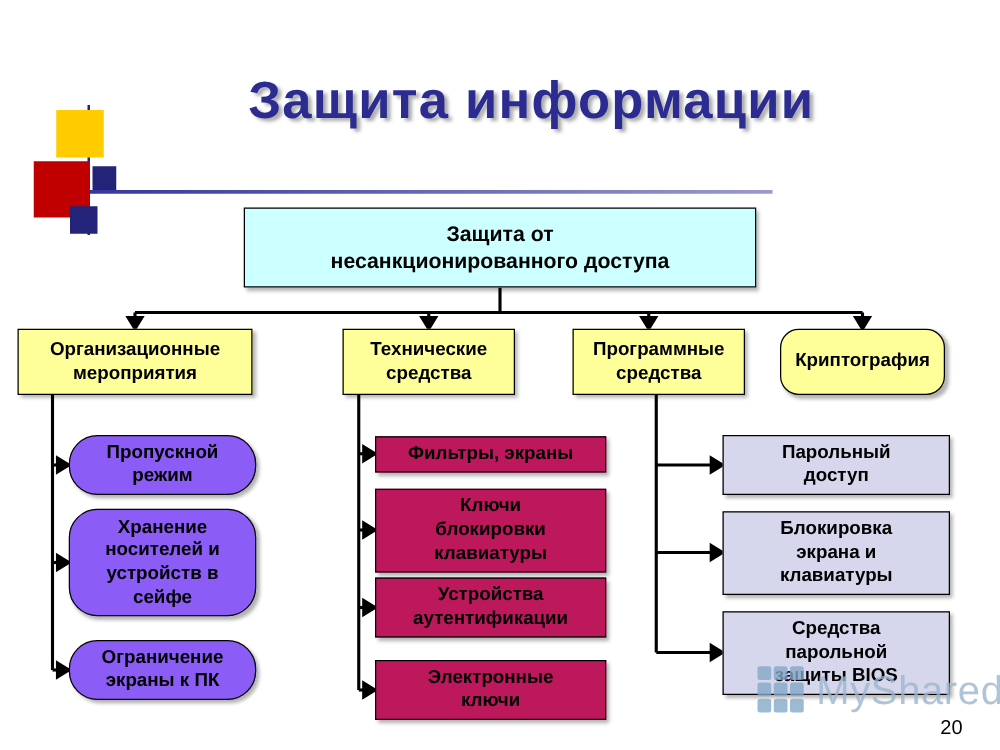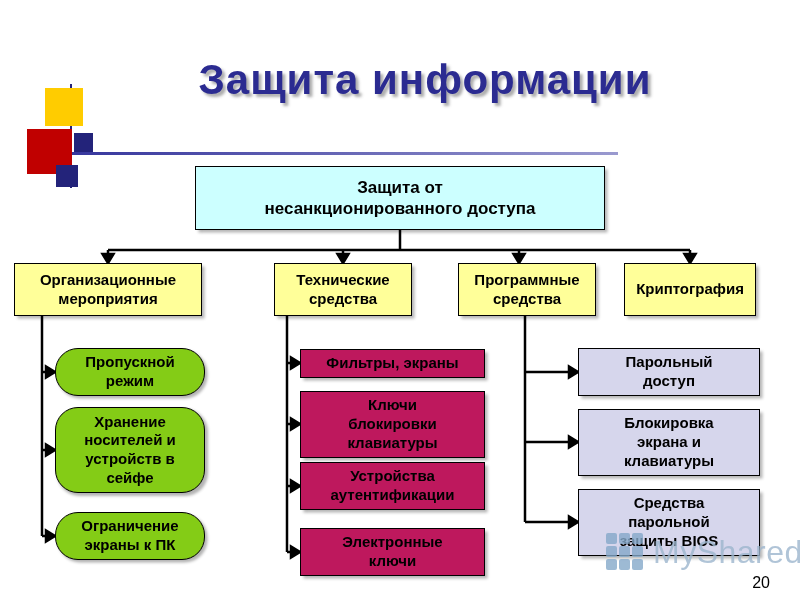--- a/index.html
+++ b/index.html
@@ -15,27 +15,27 @@
   .connectors{position:absolute;left:0;top:0;z-index:1;}
   .box{
     position:absolute;z-index:2;box-sizing:border-box;
     display:flex;align-items:center;justify-content:center;text-align:center;
     font-weight:bold;color:#000;border:1px solid #000;
     white-space:pre-line;line-height:1.25;font-size:15px;padding:13px;
     box-shadow:2.5px 2.5px 3px rgba(0,0,0,0.3);
   }
   .root{left:195px;top:166px;width:410px;height:64px;font-size:17px;background:#ccffff;}
   .yellow{background:#ffff99;}
-  .pink{background:#84cc16;border-radius:23px;}
+  .pink{background:#8b5cf6;border-radius:23px;}
   .green{background:#be185d;}
   .lav{background:#d6d6ec;}
   .b1{left:14px;top:263px;width:188px;height:53px;}
   .b2{left:274px;top:263px;width:138px;height:53px;}
   .b3{left:458px;top:263px;width:138px;height:53px;}
-  .b4{left:624px;top:263px;width:132px;height:53px;}
+  .b4{left:624px;top:263px;width:132px;height:53px;border-radius:15px;}
   .c1a{left:55px;top:348px;width:150px;height:48px;}
   .c1b{left:55px;top:407px;width:150px;height:86px;}
   .c1c{left:55px;top:512px;width:150px;height:48px;}
   .c2a{left:300px;top:349px;width:185px;height:29px;}
   .c2b{left:300px;top:391px;width:185px;height:67px;}
   .c2c{left:300px;top:462px;width:185px;height:48px;}
   .c2d{left:300px;top:528px;width:185px;height:48px;}
   .c3a{left:578px;top:348px;width:182px;height:48px;}
   .c3b{left:578px;top:409px;width:182px;height:67px;}
   .c3c{left:578px;top:489px;width:182px;height:67px;}

